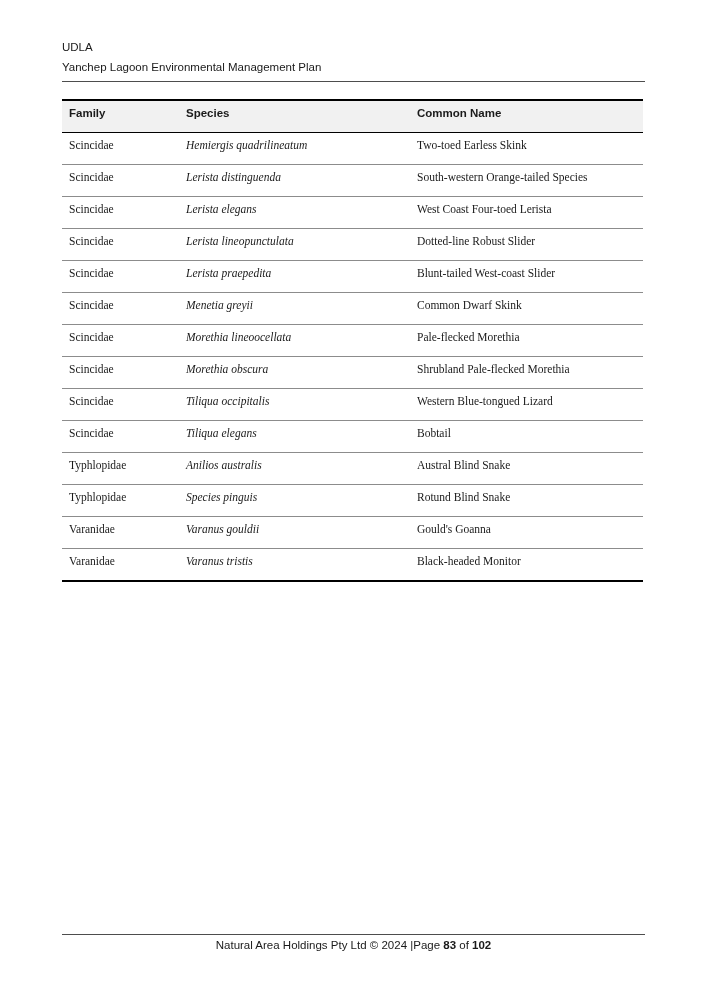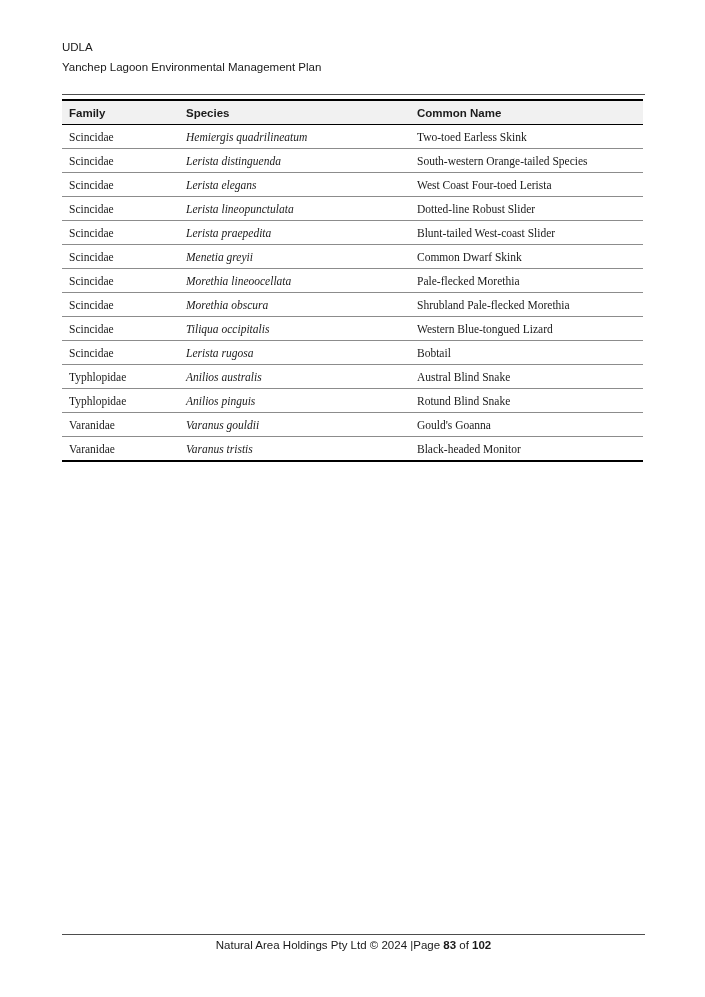--- a/index.html
+++ b/index.html
@@ -13,41 +13,41 @@
     overflow: hidden;
   }
   .doc-header {
     position: absolute;
     left: 62px;
     top: 37px;
     width: 583px;
     font-size: 11.5px;
     line-height: 20px;
     border-bottom: 1px solid #4d4d4d;
-    padding-bottom: 17px;
+    padding-bottom: 4px;
   }
   .species-table {
     position: absolute;
     left: 62px;
     top: 99px;
     width: 581px;
     border-collapse: collapse;
     table-layout: fixed;
     font-size: 11.5px;
     border-top: 2px solid #000000;
     border-bottom: 2px solid #000000;
   }
   .species-table col.c-family { width: 117px; }
   .species-table col.c-species { width: 231px; }
   .species-table col.c-common { width: 233px; }
   .species-table th, .species-table td {
     text-align: left;
     vertical-align: middle;
     height: 23px;
-    padding: 0 4px 0 7px;
+    padding: 0 4px 8px 7px;
     white-space: nowrap;
     overflow: hidden;
   }
   .species-table thead tr {
     background: #f1f1f1;
   }
   .species-table thead th {
     font-weight: bold;
     border-bottom: 1px solid #000000;
   }
@@ -134,31 +134,31 @@
       <td class="species-cell">Morethia obscura</td>
       <td>Shrubland Pale-flecked Morethia</td>
     </tr>
     <tr>
       <td>Scincidae</td>
       <td class="species-cell">Tiliqua occipitalis</td>
       <td>Western Blue-tongued Lizard</td>
     </tr>
     <tr>
       <td>Scincidae</td>
-      <td class="species-cell">Lerista rugosa</td>
+      <td class="species-cell">Tiliqua elegans</td>
       <td>Bobtail</td>
     </tr>
     <tr>
       <td>Typhlopidae</td>
       <td class="species-cell">Anilios australis</td>
       <td>Austral Blind Snake</td>
     </tr>
     <tr>
       <td>Typhlopidae</td>
-      <td class="species-cell">Anilios pinguis</td>
+      <td class="species-cell">Species pinguis</td>
       <td>Rotund Blind Snake</td>
     </tr>
     <tr>
       <td>Varanidae</td>
       <td class="species-cell">Varanus gouldii</td>
       <td>Gould's Goanna</td>
     </tr>
     <tr>
       <td>Varanidae</td>
       <td class="species-cell">Varanus tristis</td>

